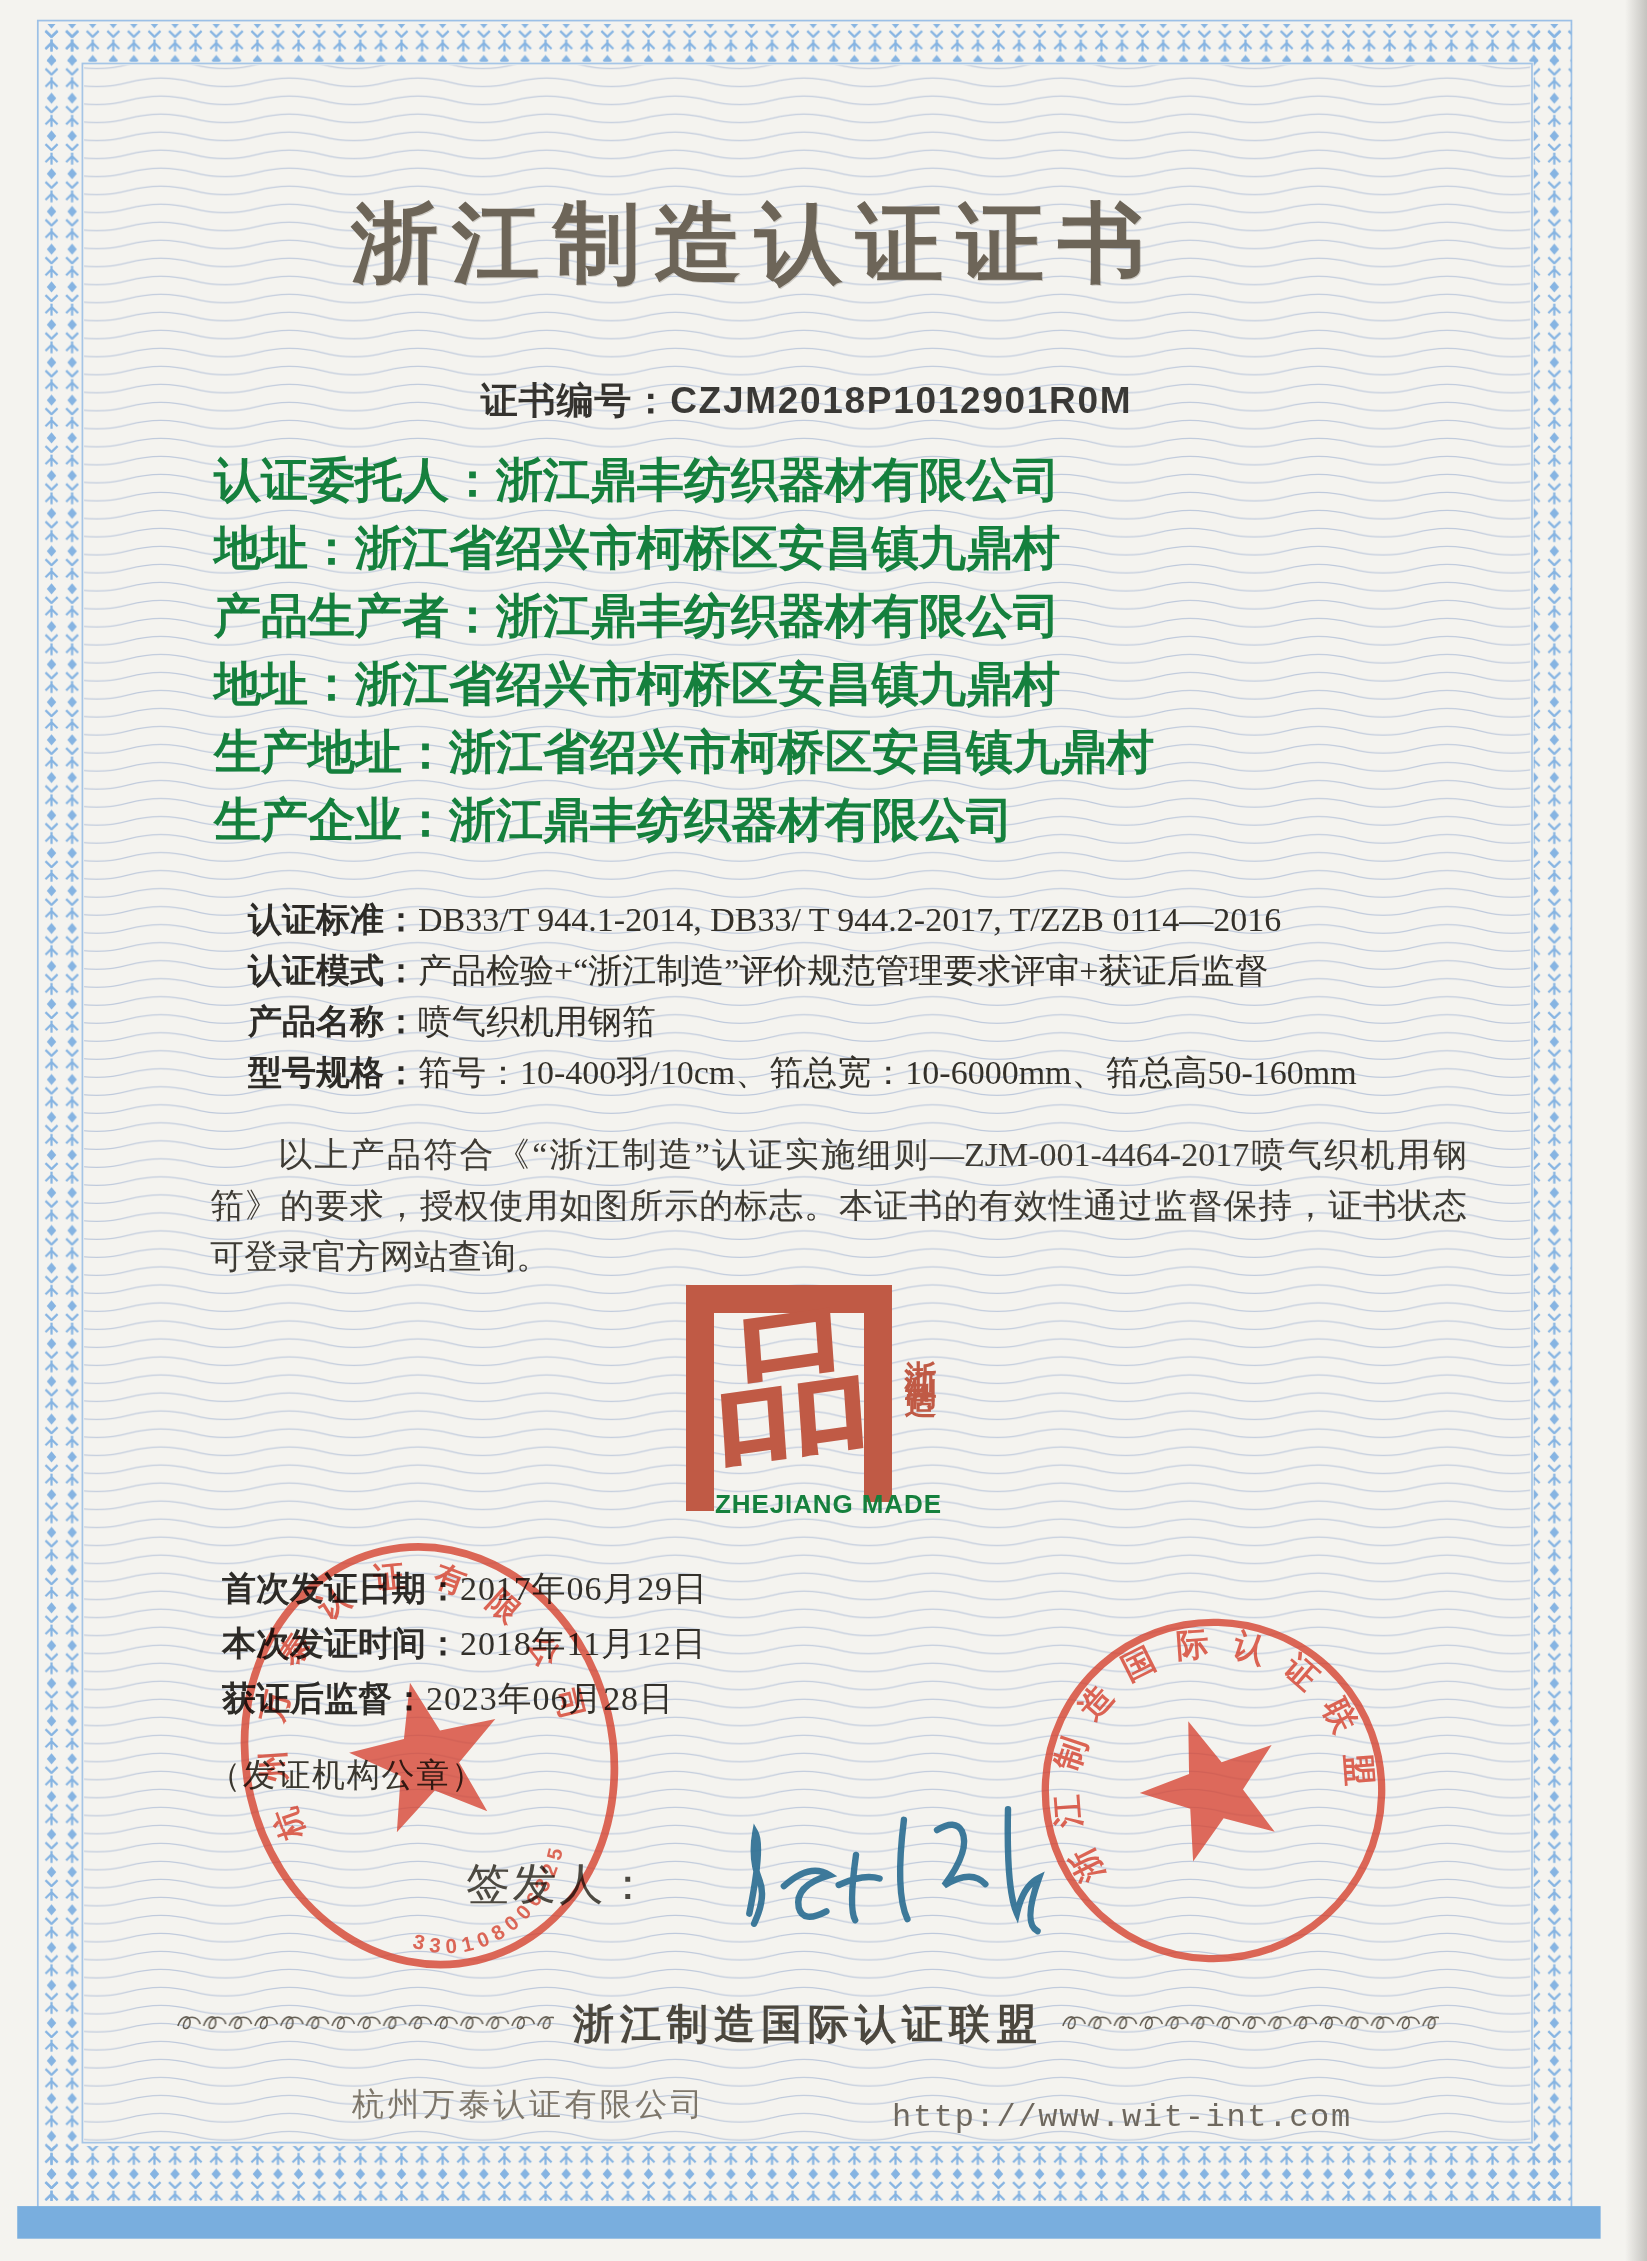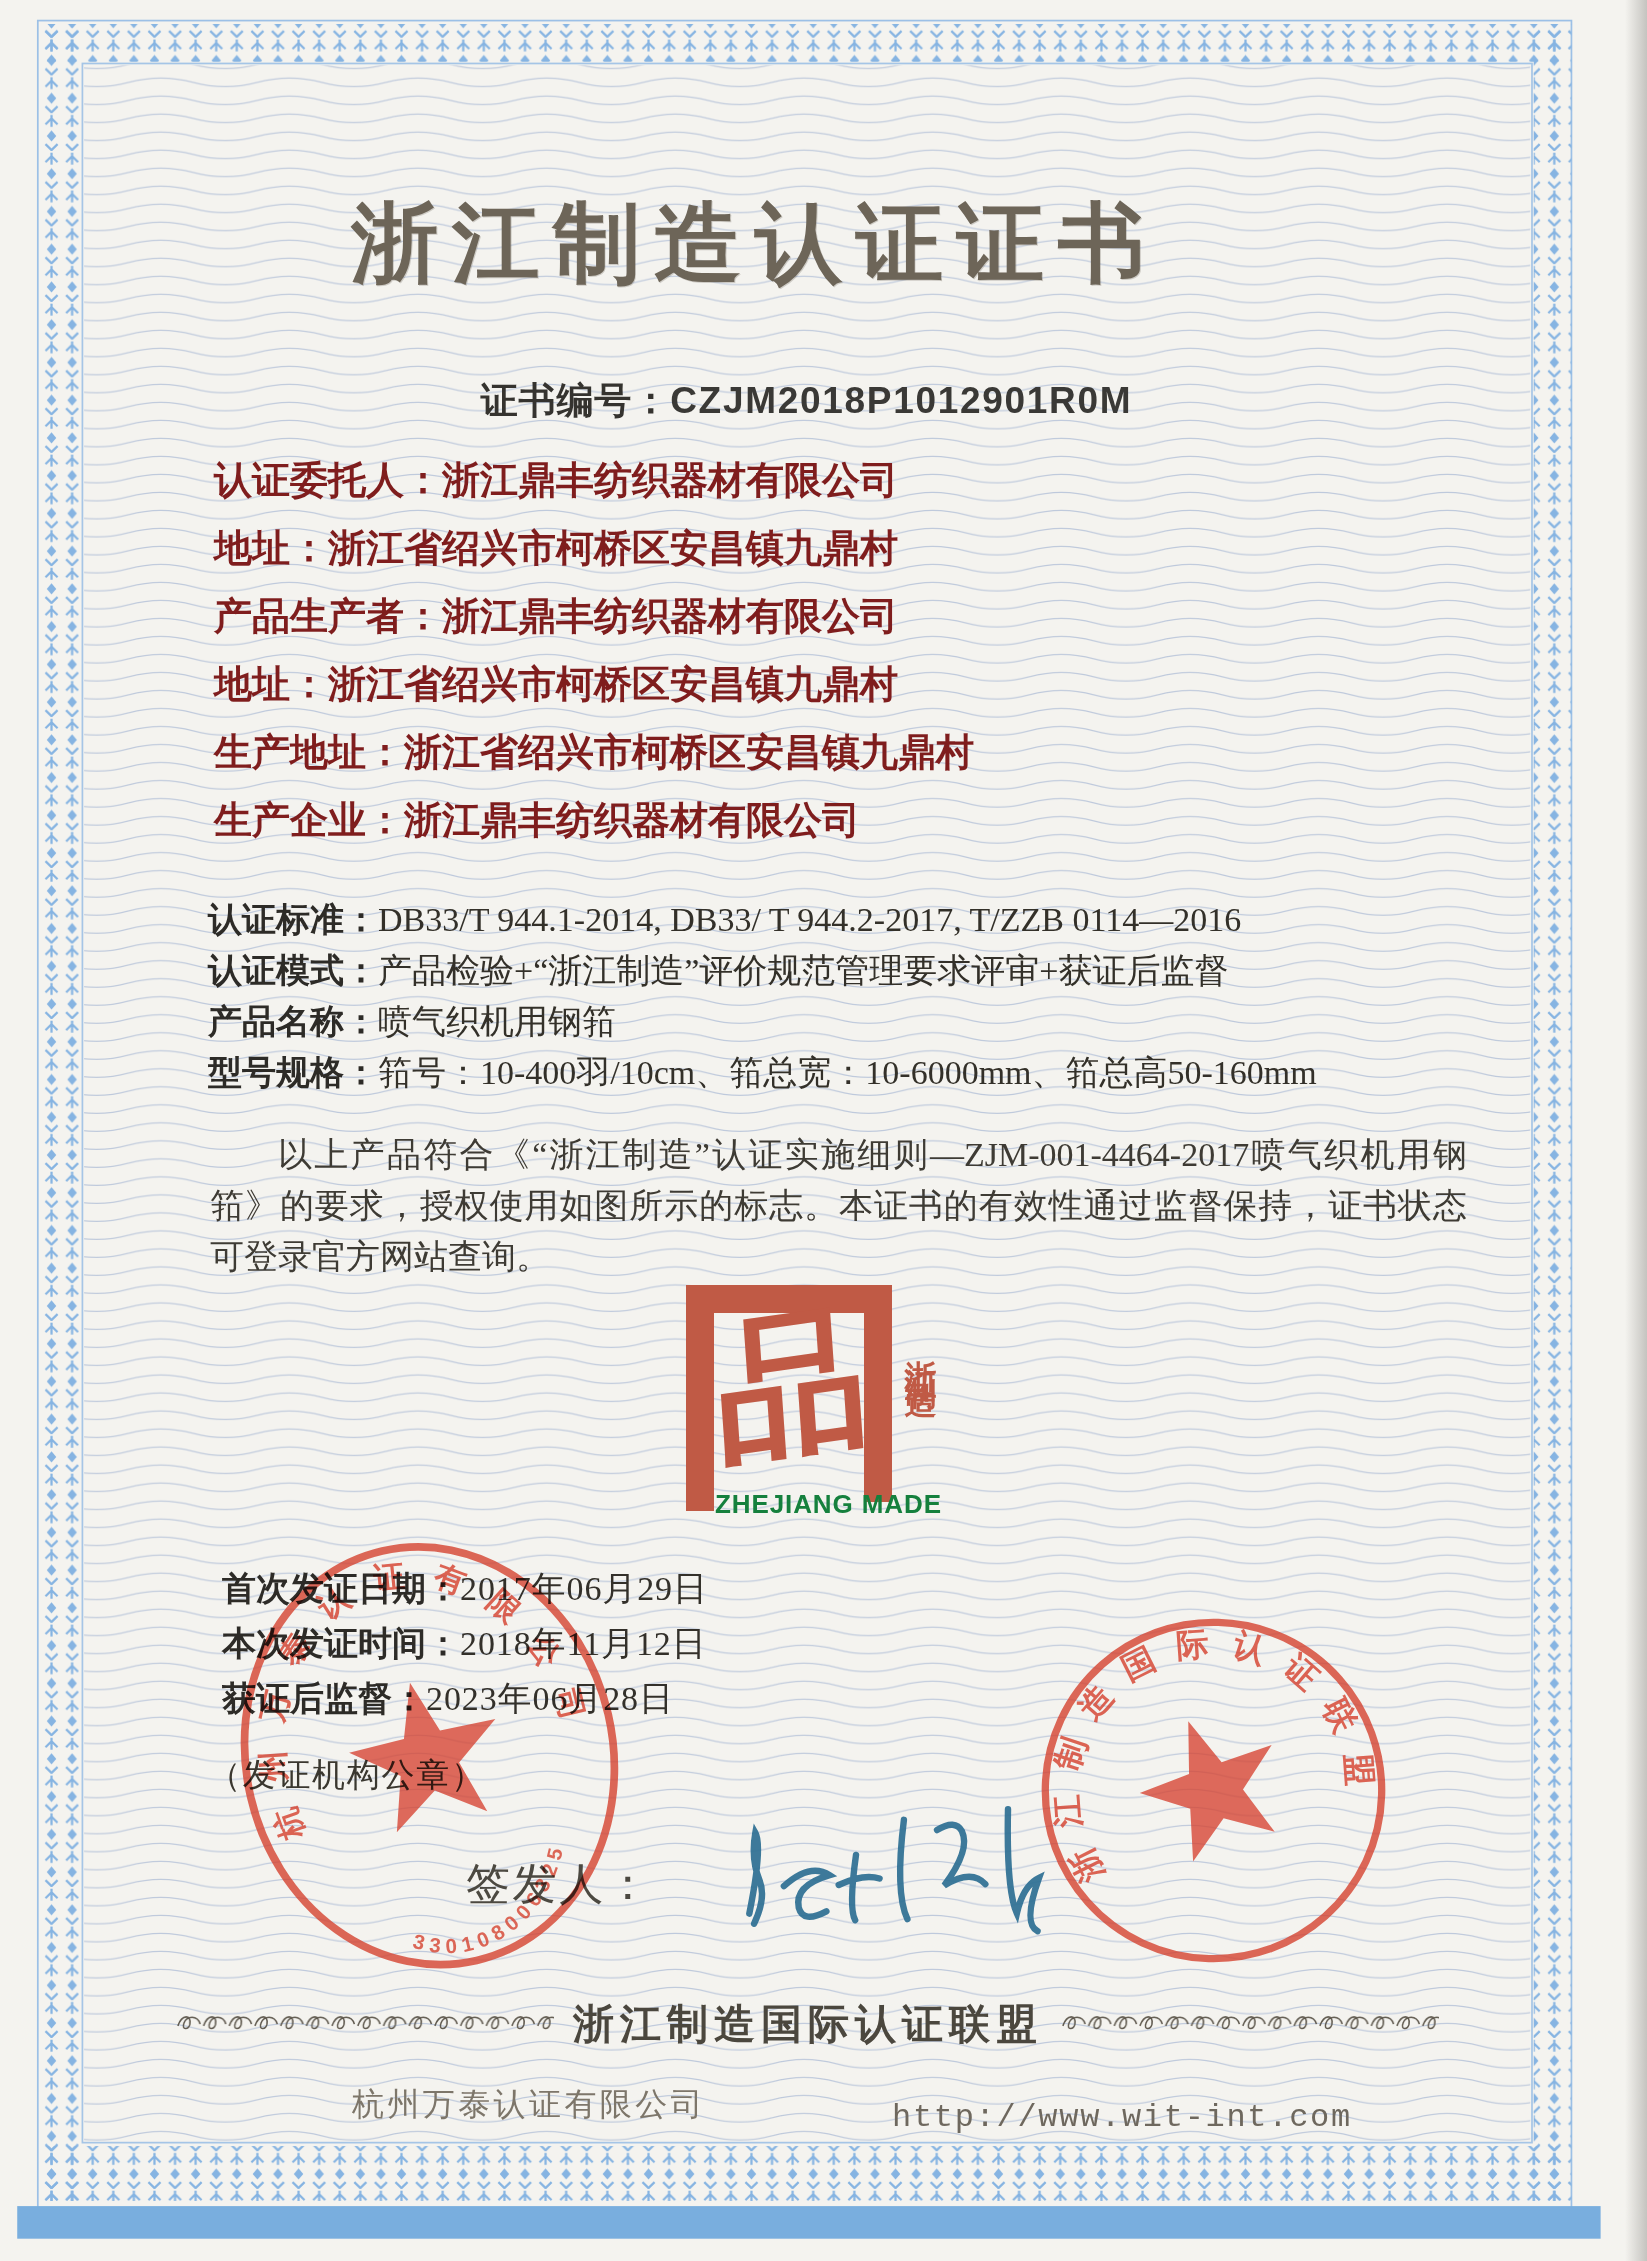--- a/index.html
+++ b/index.html
@@ -21,24 +21,24 @@
     font-weight:bold;font-size:87px;letter-spacing:0.16em;
     color:#6d6558;text-shadow:0.9px 0.9px 0 rgba(90,82,70,.25);
   }
   .certno{
     left:0;top:345px;width:1613px;text-align:center;
     font-size:37px;font-weight:bold;color:#35332f;letter-spacing:0.9px;margin-top:31px;
   }
   .certno .val{font-family:"Liberation Sans","DejaVu Sans",sans-serif;font-weight:bold;color:#3a3936;letter-spacing:1.7px;}
 
   .fields{left:214px;top:446px;}
-  .fields .row{height:68px;line-height:68px;font-size:38px;font-weight:bold;color:#7f1d1d;}
+  .fields .row{height:68px;line-height:68px;font-size:47px;font-weight:bold;color:#15803d;}
 
   .specs{left:208px;top:894px;}
-  .specs .row{height:51px;line-height:51px;font-size:34px;}
+  .specs .row{height:51px;line-height:51px;font-size:34px;margin-left:40px;}
   .specs .lab{font-weight:bold;color:#2d2b27;}
   .specs .val{font-family:"Liberation Serif","DejaVu Serif",serif;color:#333029;}
 
   .statement{
     left:210px;top:1129px;width:1257px;
     font-family:"Liberation Serif","DejaVu Serif",serif;
     font-size:34px;line-height:51px;color:#3e3b34;
     text-align:justify;text-indent:2em;
   }
 

